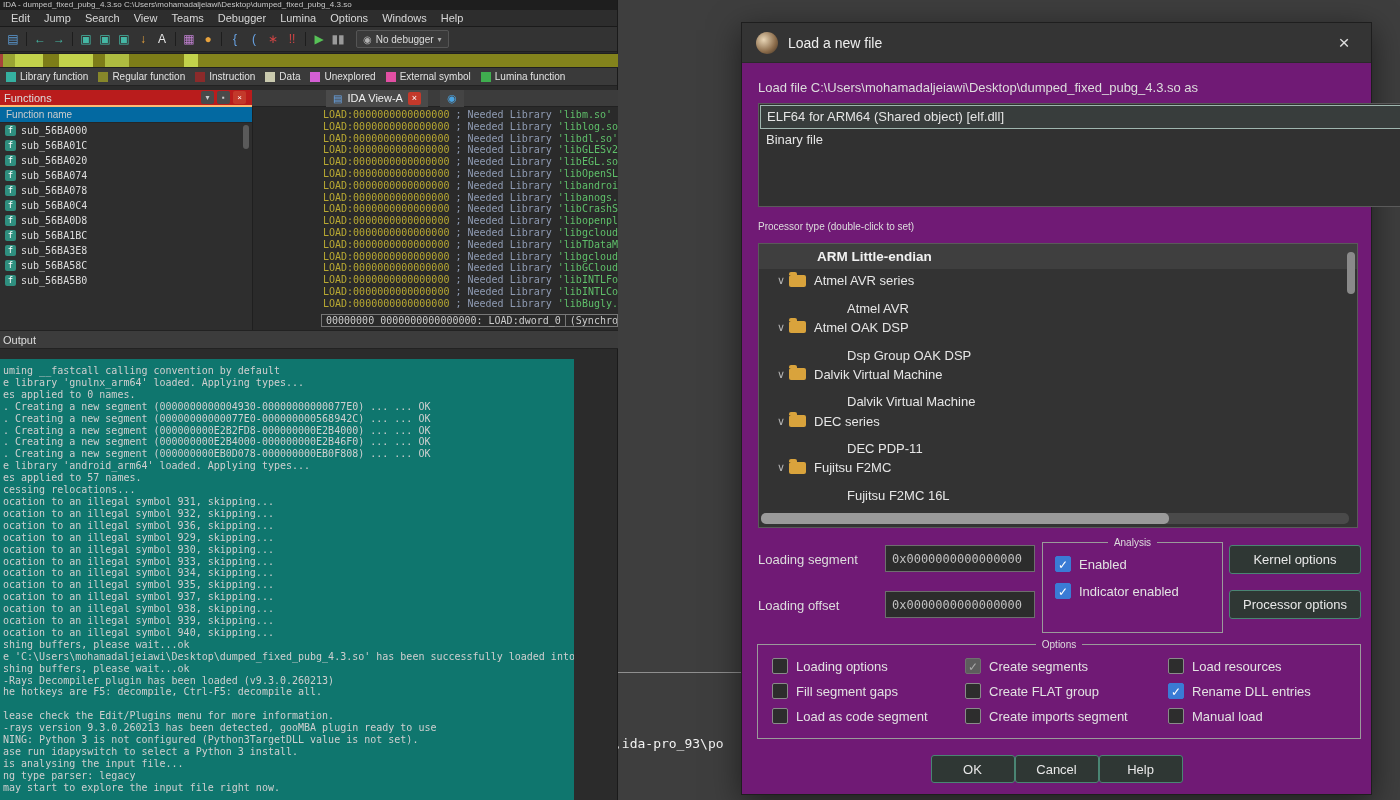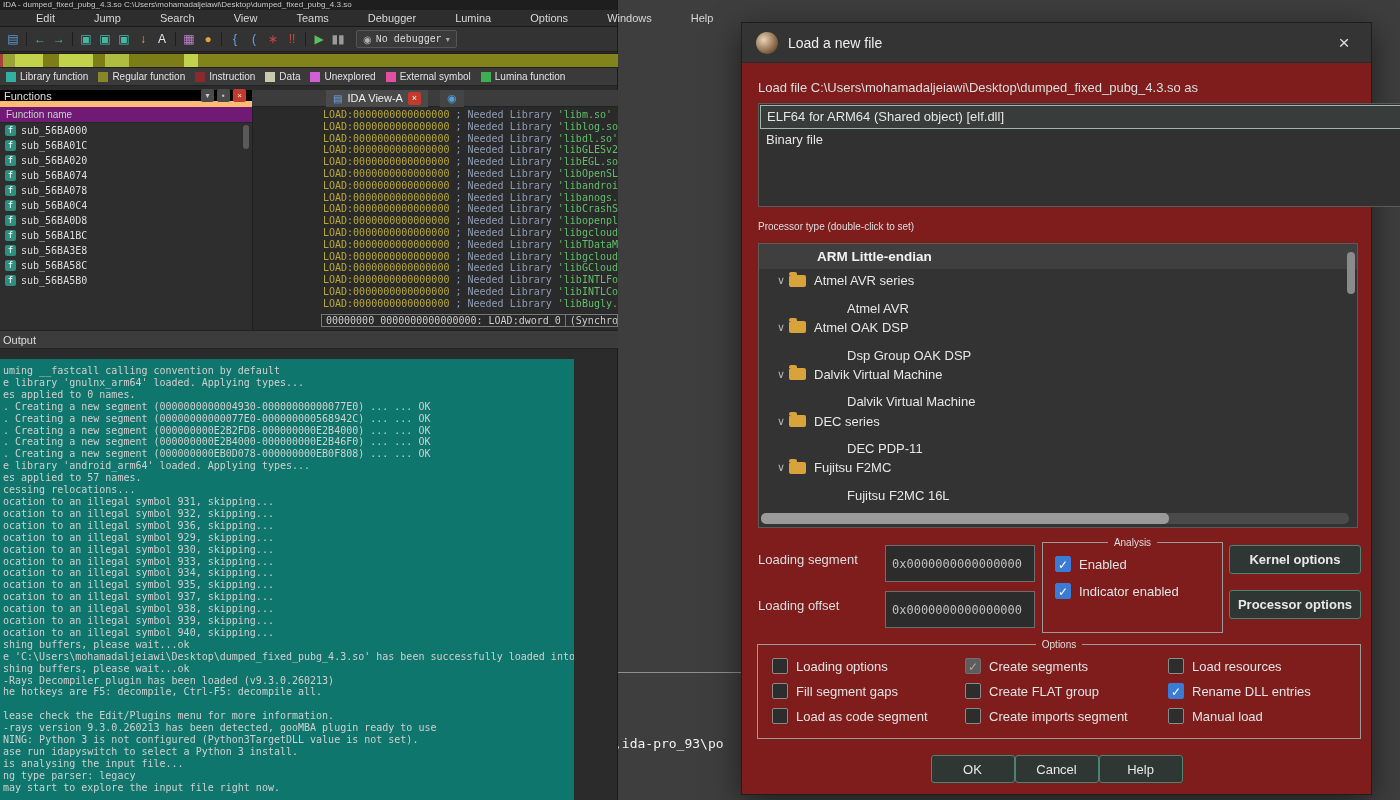--- a/index.html
+++ b/index.html
@@ -8,72 +8,72 @@
   #stage { position:absolute; inset:0; width:1400px; height:800px; overflow:hidden; }
 
   
   #bg-line { position:absolute; left:618px; top:672px; width:124px; height:1px; background:#8f8f8f; }
   #bg-fragment { position:absolute; left:614px; top:736px; font-family:"DejaVu Sans Mono",monospace; font-size:13px; color:#f2f2f2; }
 
   
   #ida { position:absolute; left:0; top:0; width:618px; height:800px; background:#2b2b2b; border-right:1px solid #1a1a1a; }
   .titlebar { position:absolute; top:0; left:0; right:0; height:10px; background:#1e1e1e; color:#c8c8c8; font-size:8px; line-height:10px; padding-left:3px; white-space:nowrap; overflow:hidden; }
   .menubar { position:absolute; top:10px; left:0; right:0; height:17px; background:#2d2d2d; display:flex; align-items:center; padding-left:4px; border-bottom:1px solid #1a1a1a; }
-  .menu-item { font-size:11px; color:#d8d8d8; padding:0 7px;margin-left:25px; }
+  .menu-item { font-size:11px; color:#d8d8d8; padding:0 7px; }
   .toolbar { position:absolute; top:27px; left:0; right:0; height:25px; background:#333333; display:flex; align-items:center; gap:1px; padding-left:4px; border-bottom:1px solid #1f1f1f; }
   .tb-icon { font-size:12px; width:18px; text-align:center; }
   .tb-sep { width:1px; height:14px; background:#1d1d1d; margin:0 3px; }
   .dbg-select { display:flex; align-items:center; gap:4px; margin-left:8px; background:#3a3a3a; border:1px solid #555; height:18px; padding:0 6px; border-radius:2px; }
   .dbg-bug { color:#b0b0b0; font-size:10px; }
-  .dbg-label { font-size:10px; color:#dddddd;font-family:Liberation Mono, monospace; }
+  .dbg-label { font-size:10px; color:#dddddd; }
   .dbg-caret { font-size:8px; color:#aaaaaa; }
 
   .navband { position:absolute; top:53px; left:0; width:618px; height:15px; display:flex; border-top:1px solid #202020; border-bottom:1px solid #202020; }
   .nav-seg { height:100%; }
 
   .legend { position:absolute; top:68px; left:0; right:0; height:18px; background:#3a3a3a; display:flex; align-items:center; gap:10px; padding-left:6px; border-bottom:1px solid #222; }
   .legend-item { display:flex; align-items:center; gap:4px; }
   .legend-swatch { width:10px; height:10px; display:inline-block; }
   .legend-label { font-size:10px; color:#e0e0e0; }
 
-  .func-header { position:absolute; top:90px; left:0; width:252px; height:17px; background:#000000; display:flex; align-items:center; font-size:11px; color:#dddddd; padding-left:4px; border-bottom:6px solid #fdba74; }
+  .func-header { position:absolute; top:90px; left:0; width:252px; height:17px; background:#b91c1c; display:flex; align-items:center; font-size:11px; color:#dddddd; padding-left:4px; border-bottom:2px solid #fdba74; }
   .mini-btns { margin-left:auto; display:flex; gap:3px; margin-right:6px; }
   .mini-btn { width:13px; height:13px; background:#4a4a4a; border-radius:2px; font-size:8px; color:#cccccc; text-align:center; line-height:13px; }
   .mini-btn.close { background:#c3392b; color:#ffffff; }
 
   .tabstrip { position:absolute; top:90px; left:252px; width:366px; height:17px; background:#3c3c3c; display:flex; align-items:center; border-bottom:1px solid #222; }
   .view-tab { margin-left:74px; height:17px; display:flex; align-items:center; gap:5px; background:#4a4a4a; padding:0 7px; font-size:11px; color:#eeeeee; }
   .doc-icon { color:#6aa6e8; font-size:10px; }
   .tab-close { width:13px; height:13px; background:#c3392b; color:#ffffff; border-radius:2px; font-size:9px; line-height:13px; text-align:center; }
   .mini-tab { margin-left:12px; width:24px; height:17px; display:flex; align-items:center; justify-content:center; background:#444444; }
   .blue-dot { color:#4aa3e0; font-size:11px; }
 
   .functions { position:absolute; top:107px; left:0; width:252px; height:223px; background:#2e2e2e; overflow:hidden; }
-  .col-header { height:16px; background:#701a75; border-bottom:1px solid #262626; font-size:10px; color:#cccccc; padding-left:6px; line-height:16px; }
+  .col-header { height:16px; background:#0369a1; border-bottom:1px solid #262626; font-size:10px; color:#cccccc; padding-left:6px; line-height:16px; }
   .func-row { height:15px; display:flex; align-items:center; gap:5px; padding-left:5px; }
   .f-icon { width:11px; height:11px; background:#2f8f7f; color:#ffffff; font-size:9px; line-height:11px; text-align:center; border-radius:2px; flex:none; font-family:"DejaVu Sans Mono",monospace; }
   .f-name { font-size:10px; color:#dddddd; font-family:"DejaVu Sans Mono",monospace; white-space:nowrap; }
   .func-scroll { position:absolute; right:3px; top:18px; width:6px; height:24px; background:#5a5a5a; border-radius:3px; }
 
   .disasm { position:absolute; top:107px; left:252px; width:366px; height:223px; background:#2a2a2a; overflow:hidden; border-left:1px solid #1f1f1f; }
   #disasm-lines { padding-top:2px; }
   .asm-line { height:11.8px; white-space:nowrap; font-family:"DejaVu Sans Mono",monospace; font-size:10px; padding-left:70px; overflow:hidden; }
   .asm-addr { color:#b8a832; }
   .asm-com { color:#8f9bb3; }
   .asm-lib { color:#5fbf6a; }
   .disasm-status { position:absolute; bottom:3px; left:68px; right:0; height:13px; display:flex; font-size:10px; color:#cccccc; font-family:"DejaVu Sans Mono",monospace; }
   .cellA { border:1px solid #777; padding:0 4px; line-height:11px; white-space:nowrap; }
   .cellB { border:1px solid #777; border-left:none; padding:0 4px; line-height:11px; white-space:nowrap; overflow:hidden; }
 
   .output-bar { position:absolute; top:330px; left:0; width:618px; height:19px; background:#3c3c3c; font-size:11px; color:#dddddd; display:flex; align-items:center; padding-left:3px; border-top:1px solid #222; border-bottom:1px solid #222; }
   .output { position:absolute; top:359px; left:0; width:574px; height:451px; background:#0f766e; overflow:hidden; padding:6px 0 0 3px; }
   .out-line { font-family:"DejaVu Sans Mono",monospace; font-size:10px; line-height:11.9px; color:#cfcfcf; white-space:nowrap; overflow:hidden; }
 
   
-  #dialog { position:absolute; left:741px; top:22px; width:631px; height:773px; background:#7f1d1d; border:1px solid #1e1e1e; box-shadow:0 8px 30px rgba(0,0,0,0.5);padding-left:38px; }
+  #dialog { position:absolute; left:741px; top:22px; width:631px; height:773px; background:#701a75; border:1px solid #1e1e1e; box-shadow:0 8px 30px rgba(0,0,0,0.5);padding-left:38px; }
   .dlg-title { position:absolute; top:0; left:0; right:0; height:40px; background:#343434; border-bottom:1px solid #2a2a2a; display:flex; align-items:center; padding:0 14px; gap:10px; }
   .logo { width:22px; height:22px; border-radius:50%; background:radial-gradient(circle at 35% 35%, #e8d5b5, #8a6b4a 60%, #3a2d20); flex:none; }
   .dlg-title-text { font-size:14px; color:#eeeeee; }
   .dlg-close { margin-left:auto; font-size:19px; color:#dddddd; width:26px; text-align:center; cursor:default; }
 
   .load-label { position:absolute; top:57px; left:16px; font-size:13px; color:#dddddd; white-space:nowrap; }
   .ftype-list { position:absolute; top:80px; left:16px; width:656px; height:104px; background:#313131; border:1px solid #5a5a5a; padding:1px; }
   .ftype-row { height:24px; line-height:22px; font-size:13px; color:#e4e4e4; padding-left:6px; }
   .ftype-row.selected { border:1px solid #9fb6af; background:#383d3c; }
 
@@ -84,37 +84,37 @@
   .tree-row .chev { width:16px; margin-left:14px; color:#b5b5b5; font-size:11px; text-align:center; flex:none; }
   .tree-row .folder { width:17px; height:12px; background:#d9a33c; border-radius:2px; margin-right:8px; position:relative; flex:none; }
   .tree-row .folder::before { content:""; position:absolute; top:-3px; left:0; width:8px; height:3px; background:#d9a33c; border-radius:2px 2px 0 0; }
   .tree-row.child { padding-left:88px;align-items:flex-end; }
   .hscroll { position:absolute; left:2px; bottom:3px; width:588px; height:11px; background:#4a4a4a; border-radius:5px; }
   .hthumb { width:408px; height:11px; background:#9a9a9a; border-radius:5px; }
   .vscroll-thumb { position:absolute; right:2px; top:8px; width:8px; height:42px; background:#8a8a8a; border-radius:4px; }
 
   .ls-label { position:absolute; top:529px; left:16px; font-size:13px; color:#dddddd; }
   .lo-label { position:absolute; top:575px; left:16px; font-size:13px; color:#dddddd; }
-  .num-input { position:absolute; left:143px; width:150px; height:37px; background:#2c2c2c; border:1px solid #6e6e6e; color:#c0c0c0; font-size:12px; font-family:"DejaVu Sans Mono",monospace; padding:0 6px; }
+  .num-input { position:absolute; left:143px; width:150px; height:27px; background:#2c2c2c; border:1px solid #6e6e6e; color:#c0c0c0; font-size:12px; font-family:"DejaVu Sans Mono",monospace; padding:0 6px; }
   .ls-input { top:522px; }
   .lo-input { top:568px; }
 
   fieldset { border:1px solid #9a9a9a; padding:0; }
   legend { margin:0 auto; font-size:10px; color:#dddddd; padding:0 6px; }
   .analysis-box { position:absolute; left:300px; top:514px; width:181px; height:96px; }
   #analysis-list { display:flex; flex-direction:column; gap:11px; padding:8px 0 0 12px; }
   .cb-row { display:flex; align-items:center; gap:8px; }
   .cb { width:16px; height:16px; border:1px solid #8a8a8a; background:#2d2d2d; border-radius:2px; position:relative; flex:none; }
   .cb.checked { background:#3a7bd5; border-color:#3a7bd5; }
   .cb.checked::after { content:"✓"; position:absolute; inset:0; color:#ffffff; font-size:12px; line-height:16px; text-align:center; }
   .cb.checked.disabled { background:#5d5d5d; border-color:#707070; }
   .cb.checked.disabled::after { color:#a8a8a8; }
   .cb-label { font-size:13px; color:#e2e2e2; white-space:nowrap; }
 
-  .side-btn { position:absolute; left:487px; width:132px; height:29px; background:#2f3734; border:1px solid #4a8573; border-radius:3px; color:#e8e8e8; font-size:13px; font-family:"Liberation Sans",sans-serif; white-space:nowrap; overflow:hidden;font-weight:bold; }
+  .side-btn { position:absolute; left:487px; width:132px; height:29px; background:#2f3734; border:1px solid #4a8573; border-radius:3px; color:#e8e8e8; font-size:13px; font-family:"Liberation Sans",sans-serif; white-space:nowrap; overflow:hidden; }
   .kernel { top:522px; }
   .procopt { top:567px; }
 
   .options-box { position:absolute; left:15px; top:616px; width:604px; height:100px; }
   #options-grid { display:grid; grid-template-columns:193px 203px auto; row-gap:9px; padding:8px 0 0 14px; }
 
   .dlg-buttons { position:absolute; left:0; right:0; top:732px; display:flex; justify-content:center; }
   .dlg-btn { width:84px; height:28px; background:#2f3734; border:1px solid #4a8573; border-radius:3px; color:#e8e8e8; font-size:13px; font-family:"Liberation Sans",sans-serif; }
 </style>
 </head>

